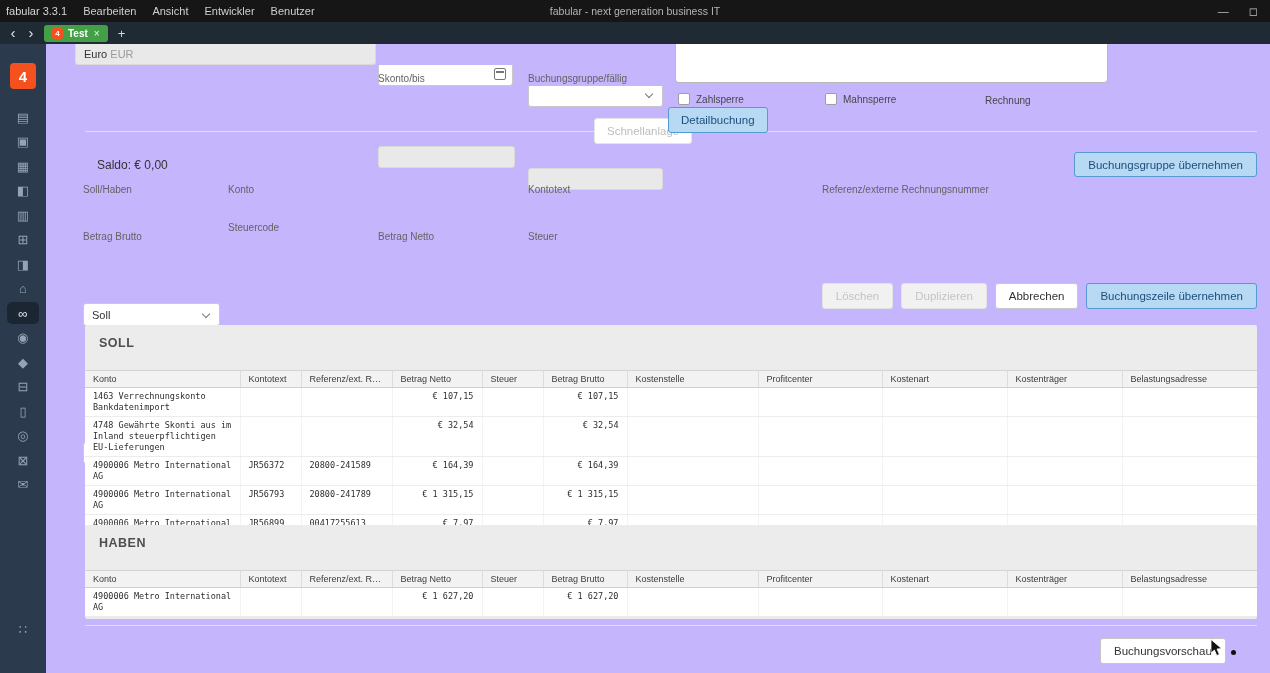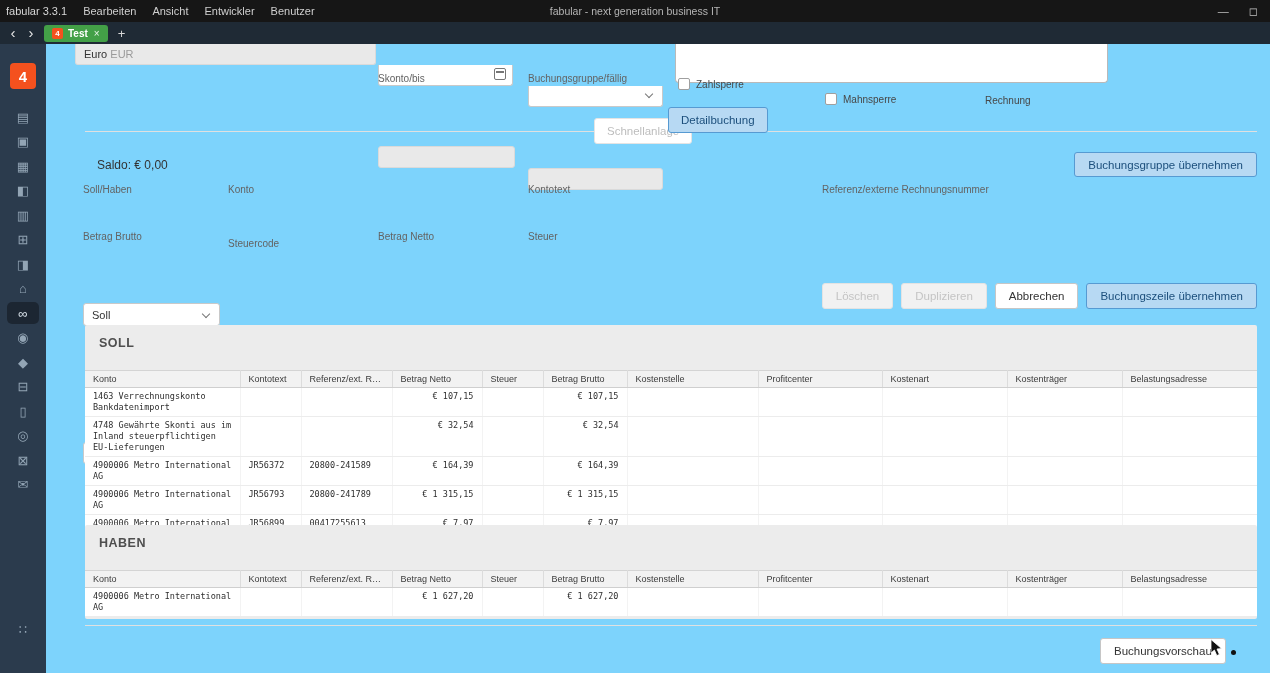--- a/index.html
+++ b/index.html
@@ -28,21 +28,21 @@
   .nav { position:absolute; left:0; top:61px; width:46px; }
   .nav-item { width:46px; height:24.5px; display:flex; align-items:center; justify-content:center; cursor:pointer; }
   .nav-item .glyph { color:#93a5b5; font-size:13px; line-height:1; }
   .nav-item.active { position:relative; }
   .nav-item.active::before { content:""; position:absolute; left:7px; top:1px; width:32px; height:22px; background:rgba(0,0,0,0.35); border-radius:5px; }
   .nav-item.active .glyph { color:#dbe4ec; position:relative; }
   .nav-bottom { position:absolute; left:0; top:561px; width:46px; }
   .nav-bottom .nav-item { height:48px; }
 
   
-  .main { position:absolute; left:46px; top:44px; width:1224px; height:629px; background:#7dd3fc; }
+  .main { position:absolute; left:46px; top:44px; width:1224px; height:629px; background:#c4b5fd; }
   .abs { position:absolute; }
 
   .field-label { font-size:10px; color:#636363; }
   .inp { border:1px solid #c9c9c9; border-radius:3px; background:#fff; font-size:11px; color:#333; padding:0 8px; display:flex; align-items:center; position:relative; }
   .inp.gray { background:#e9e9e9; border-color:#dadada; }
   .inp input { border:none; outline:none; background:transparent; width:100%; font-size:11px; color:#333; font-family:"Liberation Sans",sans-serif; }
   .inp input::placeholder { color:#9a9a9a; }
   .chev { width:6px; height:6px; border-right:1.4px solid #777; border-bottom:1.4px solid #777; transform:rotate(45deg); position:absolute; right:10px; top:7px; }
   .select { cursor:pointer; }
   .cal-icon { position:absolute; right:6px; top:4px; width:12px; height:12px; border:1px solid #767676; border-radius:2px; }
@@ -187,21 +187,21 @@
     <div class="abs inp select cut-top" style="left:482px; top:0; width:135px; height:21px;">
       <span class="chev" style="top:5px"></span>
     </div>
     <div class="abs notes-box" style="left:629px; top:0; width:433px; height:39px;"></div>
 
     <div class="abs field-label" style="left:332px; top:29px;">Skonto/bis</div>
     <div class="abs inp gray" style="left:332px; top:39px; width:137px; height:22px;"></div>
     <div class="abs field-label" style="left:482px; top:29px;">Buchungsgruppe/fällig</div>
     <div class="abs inp gray" style="left:482px; top:39px; width:135px; height:22px;"></div>
 
-    <div class="abs cbrow" style="left:632px; top:34px;text-align:center;">
+    <div class="abs cbrow" style="left:632px; top:49px;text-align:center;">
       <span class="cb"></span>
       <span class="cb-label">Zahlsperre</span>
     </div>
     <div class="abs cbrow" style="left:779px; top:49px;">
       <span class="cb"></span>
       <span class="cb-label">Mahnsperre</span>
     </div>
     <div class="abs cb-label" style="left:939px; top:51px;">Rechnung</div>
 
     <div class="abs divider" style="left:39px; top:87px; width:1172px;"></div>
@@ -226,21 +226,21 @@
       </div>
     <div class="abs field-label" style="left:776px; top:140px;">Referenz/externe Rechnungsnummer</div>
     <div class="abs inp" style="left:776px; top:152px; width:287px; height:23px;">
         <input style="">
       </div>
 
     <div class="abs field-label" style="left:37px; top:187px;">Betrag Brutto</div>
     <div class="abs inp" style="left:37px; top:199px; width:137px; height:22px;">
       <input placeholder="€" style="">
     </div>
-    <div class="abs field-label" style="left:182px; top:194px;">Steuercode</div>
+    <div class="abs field-label" style="left:182px; top:178px;">Steuercode</div>
     <div class="abs inp gray select" style="left:182px; top:199px; width:141px; height:22px;">
       <span class="chev" style="border-color:#999"></span>
     </div>
     <div class="abs field-label" style="left:332px; top:187px;">Betrag Netto</div>
     <div class="abs inp gray" style="left:332px; top:199px; width:137px; height:22px; color:#9a9a9a;">€</div>
     <div class="abs field-label" style="left:482px; top:187px;">Steuer</div>
     <div class="abs inp gray" style="left:482px; top:199px; width:135px; height:22px; color:#9a9a9a;">€</div>
 
     <div class="abs actions" style="right:13px; top:239px;">
       <span class="btn disabled">Löschen</span>

